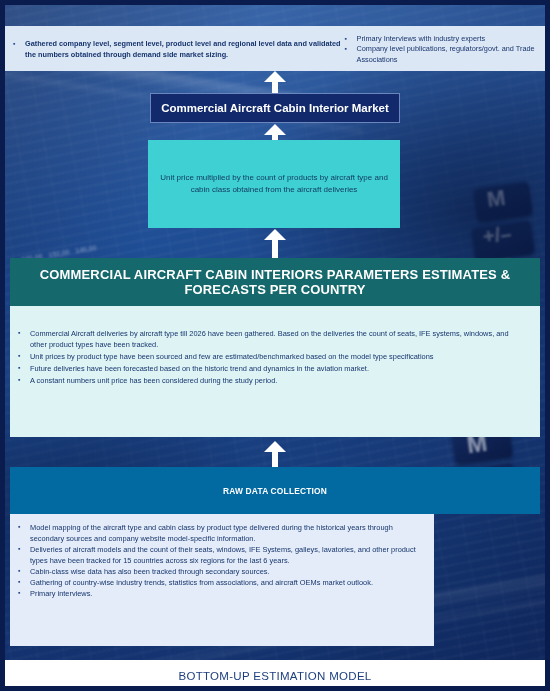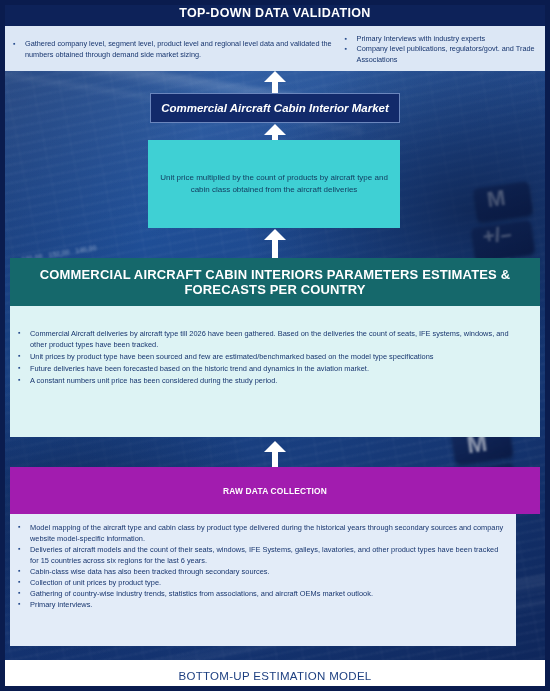--- a/index.html
+++ b/index.html
@@ -123,21 +123,21 @@
     background: #dce7f5;
     z-index: 10;
     display: flex;
   }
   .top-col {
     display: flex;
     flex-direction: column;
     justify-content: center;
     padding-top: 2px;
   }
-  .top-col-left  { width: 330px; padding-left: 8px; }
+  .top-col-left  { width: 330px; padding-left: 8px; font-weight: bold; }
   .top-col-right { width: 202px; padding-left: 4px; }
 
   .bullet-row {
     display: flex;
     align-items: flex-start;
     color: #17356e;
     font-size: 7.3px;
     line-height: 10.4px;
   }
   .bullet-dot {
@@ -179,21 +179,20 @@
     background: #122a6b;
     border: 1px solid #6b86bd;
     box-sizing: border-box;
     display: flex; align-items: center; justify-content: center;
     z-index: 11;
   }
   .market-box-text {
     color: #ffffff;
     font-size: 11.5px;
     font-weight: bold;
-    font-style: italic;
   }
 
   
   .cyan-box {
     position: absolute;
     left: 148px; top: 140px;
     width: 252px; height: 88px;
     background: #3fd0d4;
     z-index: 11;
     display: flex; align-items: center; justify-content: center;
@@ -231,34 +230,34 @@
     padding: 22px 14px 0 8px;
     box-sizing: border-box;
   }
   .params-body .bullet-row { font-size: 7.4px; line-height: 11px; margin-bottom: 1px; }
 
   
   .raw-header {
     position: absolute;
     left: 10px; top: 467px;
     width: 530px; height: 47px;
-    background: #a21caf;
+    background: #0369a1;
     display: flex; align-items: center; justify-content: center;
     z-index: 11;
   }
   .raw-header-text {
     color: #ffffff;
     font-size: 8.4px;
     font-weight: bold;
     letter-spacing: .2px;
   }
   .raw-body {
     position: absolute;
     left: 10px; top: 514px;
-    width: 506px; height: 132px;
+    width: 424px; height: 132px;
     background: #e3ecf8;
     z-index: 11;
     padding: 8px 12px 0 8px;
     box-sizing: border-box;
   }
   .raw-body .bullet-row { font-size: 7.4px; line-height: 11px; }
 
   
   .footer {
     position: absolute;
@@ -293,23 +292,20 @@
 
     <div class="blur-num" style="left:482px; top:186px; font-size:22px; transform:rotate(-8deg);">M</div>
     <div class="blur-num" style="left:478px; top:224px; font-size:20px; transform:rotate(-8deg);">+/–</div>
     <div class="blur-num" style="left:484px; top:258px; font-size:16px; transform:rotate(-8deg);">CE</div>
     <div class="blur-num" style="left:462px; top:430px; font-size:24px; transform:rotate(-8deg);">M</div>
     <div class="blur-num" style="left:468px; top:470px; font-size:24px; transform:rotate(-8deg);">O</div>
     <div class="blur-num" style="left:16px; top:250px; font-size:7px; transform:rotate(-9deg); opacity:.6;">131,00 &nbsp; 152,00 &nbsp; 140,00</div>
     <div class="blur-num" style="left:300px; top:612px; font-size:9px; transform:rotate(-9deg); opacity:.55;">10 &nbsp; 142 &nbsp; 161</div>
   </div>
 
-  <div class="top-header">
-    <span class="top-header-text">TOP-DOWN DATA VALIDATION</span>
-  </div>
 
   <div class="top-body">
     <div class="top-col top-col-left">
       <div class="bullet-row">
         <span class="bullet-dot">▪</span>
         <span class="bullet-text">Gathered company level, segment level, product level and regional level data and validated the numbers obtained through demand side market sizing.</span>
       </div>
     </div>
     <div class="top-col top-col-right">
       <div class="bullet-row">
@@ -384,24 +380,20 @@
     <div class="bullet-row">
       <span class="bullet-dot">▪</span>
       <span class="bullet-text">Deliveries of aircraft models and the count of their seats, windows, IFE Systems, galleys, lavatories, and other product types have been tracked for 15 countries across six regions for the last 6 years.</span>
     </div>
     <div class="bullet-row">
       <span class="bullet-dot">▪</span>
       <span class="bullet-text">Cabin-class wise data has also been tracked through secondary sources.</span>
     </div>
     <div class="bullet-row">
       <span class="bullet-dot">▪</span>
-      <span class="bullet-text">Collection of unit prices by product type.</span>
-    </div>
-    <div class="bullet-row">
-      <span class="bullet-dot">▪</span>
       <span class="bullet-text">Gathering of country-wise industry trends, statistics from associations, and aircraft OEMs market outlook.</span>
     </div>
     <div class="bullet-row">
       <span class="bullet-dot">▪</span>
       <span class="bullet-text">Primary interviews.</span>
     </div>
   </div>
 
   <div class="frame"></div>
   <div class="frame-inner-right"></div>

